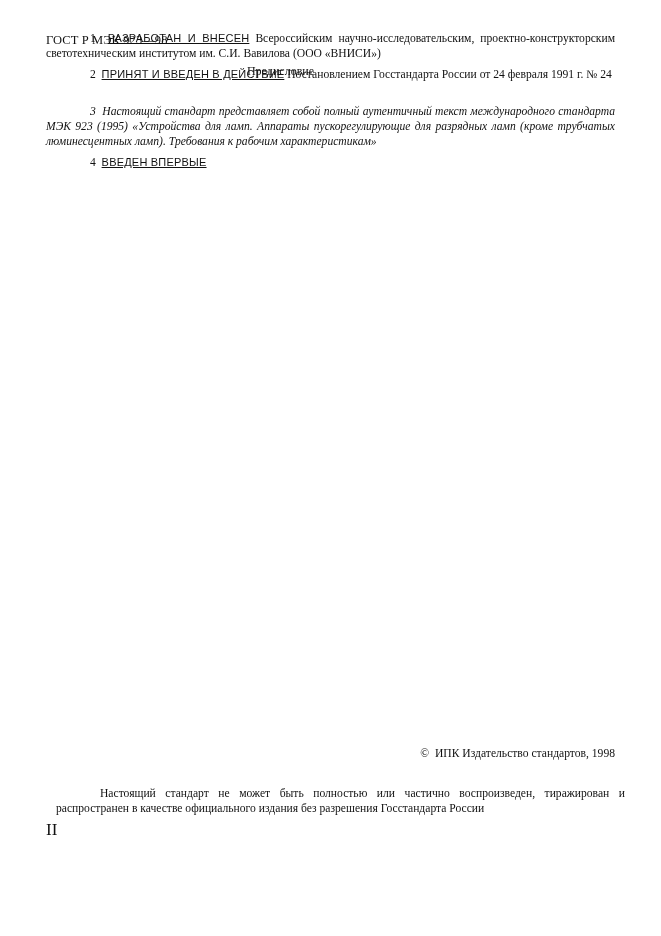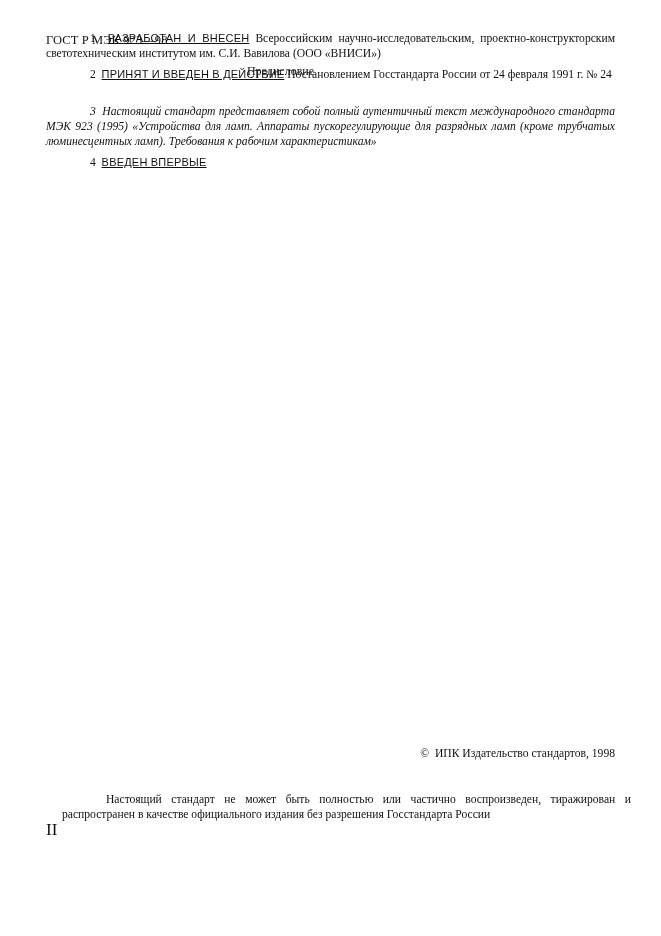--- a/index.html
+++ b/index.html
@@ -65,21 +65,21 @@
     }
     .notice {
       position: absolute;
       left: 46px;
       width: 569px;
       top: 776px;
       font-size: 11.6px;
       line-height: 15px;
       text-indent: 44px;
       text-align: justify;
-      margin: 16px;
+      margin: 10px;
     }
     .page-number {
       position: absolute;
       left: 46px;
       top: 820px;
       font-size: 17px;
     }
   </style>
 </head>
 <body>

